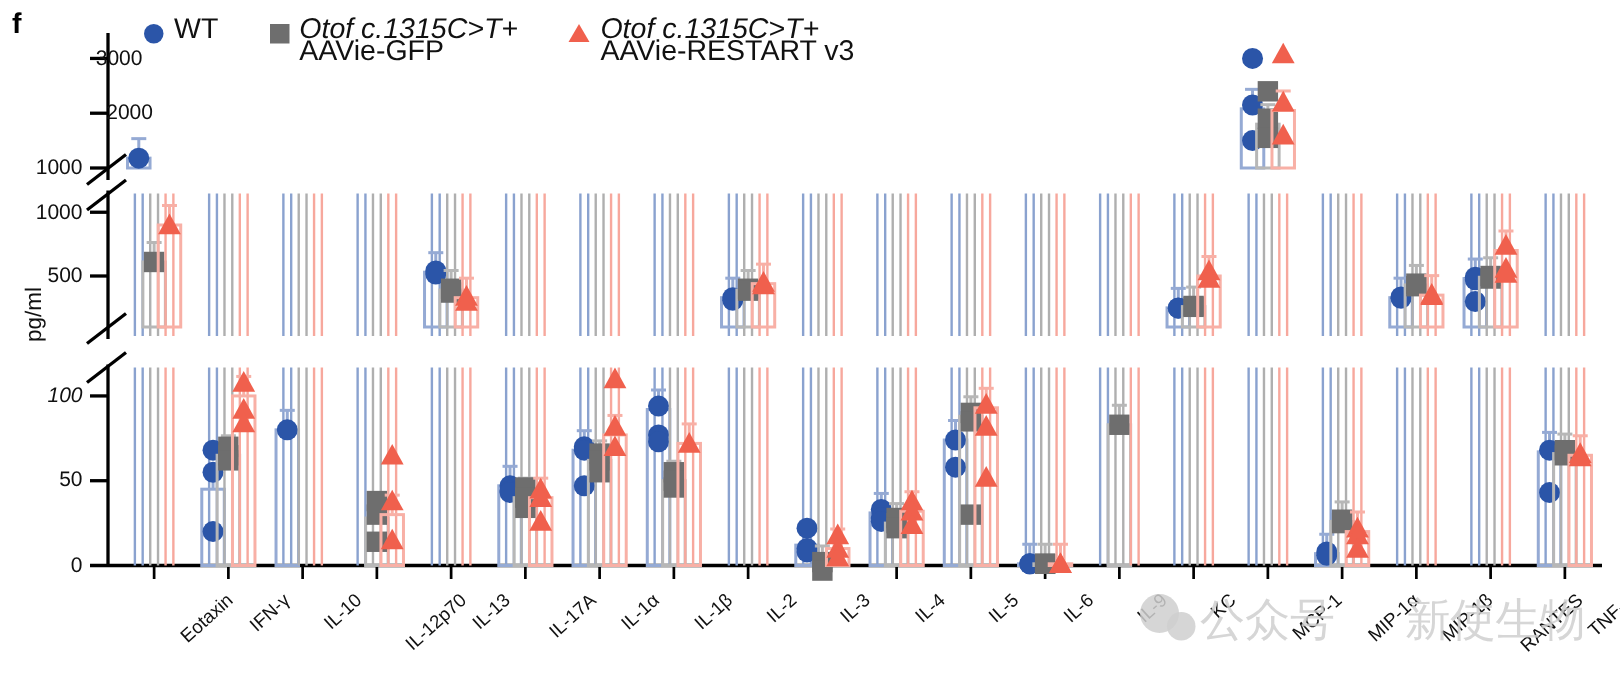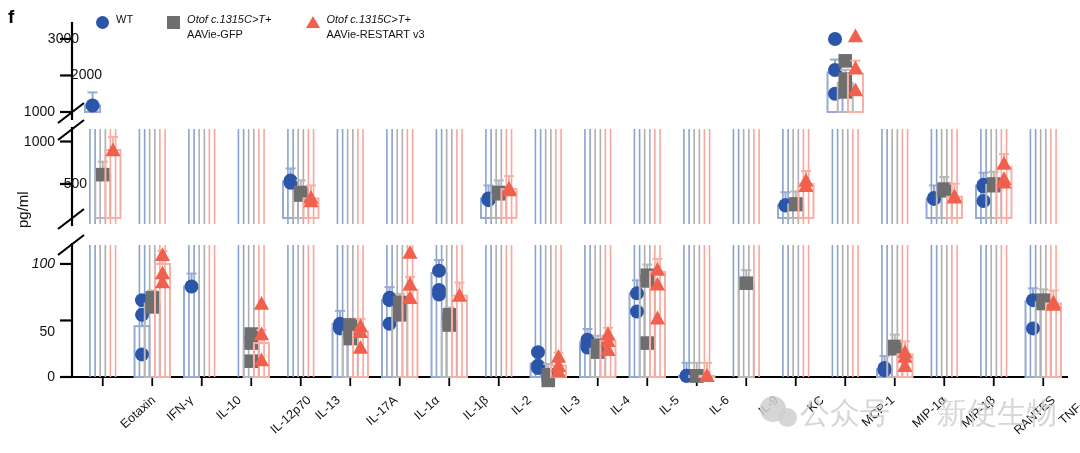--- a/index.html
+++ b/index.html
@@ -5,21 +5,21 @@
   html,body{margin:0;padding:0;background:#fff;}
   body{width:1080px;height:453px;font-family:"Liberation Sans",sans-serif;position:relative;overflow:hidden;}
   #fig{position:absolute;left:0;top:0;width:1080px;height:453px;}
   .panel-label{position:absolute;left:8px;top:6px;font-size:19px;font-weight:bold;color:#000;}
   .legend{position:absolute;left:96px;top:12px;display:flex;align-items:flex-start;gap:0px;}
   .lg-item{display:flex;align-items:flex-start;gap:7px;margin-right:34px;}
   .lg-mk{margin-top:4px;flex:0 0 auto;}
   .mk-circle{width:13px;height:13px;border-radius:50%;background:#2B55A8;}
   .mk-square{width:13px;height:13px;background:#6E6E6E;}
   .mk-tri{width:0;height:0;border-left:7px solid transparent;border-right:7px solid transparent;border-bottom:12px solid #F0604D;}
-  .lg-txt{font-size:11px;line-height:15px;color:#111;white-space:nowrap;}
+  .lg-txt{font-size:19px;line-height:15px;color:#111;white-space:nowrap;}
   .lg-txt i{font-style:italic;}
   .ylabel{position:absolute;font-size:15px;color:#111;transform:rotate(-90deg);transform-origin:left top;left:14px;top:228px;}
   .tick-lbl{position:absolute;font-size:14px;color:#111;text-align:right;}
   .xtick-lbl{position:absolute;font-size:12.5px;color:#111;white-space:nowrap;transform:rotate(-42deg);transform-origin:right top;text-align:right;}
   .wm{position:absolute;pointer-events:none;}
   .wm-txt{position:absolute;font-size:30px;color:#cfcfcf;opacity:.85;white-space:nowrap;font-family:"DejaVu Sans",sans-serif;}
   .wm-b{position:absolute;border-radius:50%;background:#cfcfcf;opacity:.85;}
 </style>
 </head>
 <body>
@@ -734,25 +734,25 @@
         <rect x="1045.98" y="303.52173913043475" width="15" height="73.47826086956525" fill="none" stroke="rgb(248,176,166)" stroke-width="2"></rect>
         <line x1="1053.48" y1="290.52173913043475" x2="1053.48" y2="303.52173913043475" stroke="rgb(248,176,166)" stroke-width="2"></line>
         <line x1="1048.48" y1="290.52173913043475" x2="1058.48" y2="290.52173913043475" stroke="rgb(248,176,166)" stroke-width="2"></line>
         <polygon points="1053.48,294.79130434782604 1045.88,308.59130434782605 1061.08,308.59130434782605" fill="#F0604D"></polygon>
         <polygon points="1053.48,297.0521739130435 1045.88,310.8521739130435 1061.08,310.8521739130435" fill="#F0604D"></polygon>
       </g>
     </svg>
   <div id="ticklabels">
       <div class="tick-lbl" style="left: 0px; width: 55px; top: 103px;">1000</div>
       <div class="tick-lbl" style="left: 0px; width: 55px; top: 66.4783px; padding-left: 47px;">2000</div>
-      <div class="tick-lbl" style="left: 0px; width: 55px; top: 29.9565px; padding-left: 24px;">3000</div>
-      <div class="tick-lbl" style="left: 0px; width: 55px; top: 175px; padding-left: 32px;">500</div>
+      <div class="tick-lbl" style="left: 16px; width: 55px; top: 29.9565px; padding-left: 24px;">3000</div>
+      <div class="tick-lbl" style="left: 0px; width: 55px; top: 175px;">500</div>
       <div class="tick-lbl" style="left: 0px; width: 55px; top: 132.5px;">1000</div>
       <div class="tick-lbl" style="left: 0px; width: 55px; top: 368px;">0</div>
-      <div class="tick-lbl" style="left: 0px; width: 55px; top: 311.478px; margin-top: 12px;">50</div>
+      <div class="tick-lbl" style="left: 0px; width: 55px; top: 311.478px;">50</div>
       <div class="tick-lbl" style="left: 0px; width: 55px; top: 254.957px; font-style: italic;">100</div>
     </div>
   <div id="xlabels">
       <div class="xtick-lbl" style="left: 106.75px; top: 393px;">Eotaxin</div>
       <div class="xtick-lbl" style="left: 156.25px; top: 393px;">IFN-γ</div>
       <div class="xtick-lbl" style="left: 205.75px; top: 393px;">IL-10</div>
       <div class="xtick-lbl" style="left: 255.25px; top: 393px;">IL-12p70</div>
       <div class="xtick-lbl" style="left: 304.75px; top: 393px;">IL-13</div>
       <div class="xtick-lbl" style="left: 354.25px; top: 393px;">IL-17A</div>
       <div class="xtick-lbl" style="left: 403.75px; top: 393px;">IL-1α</div>

